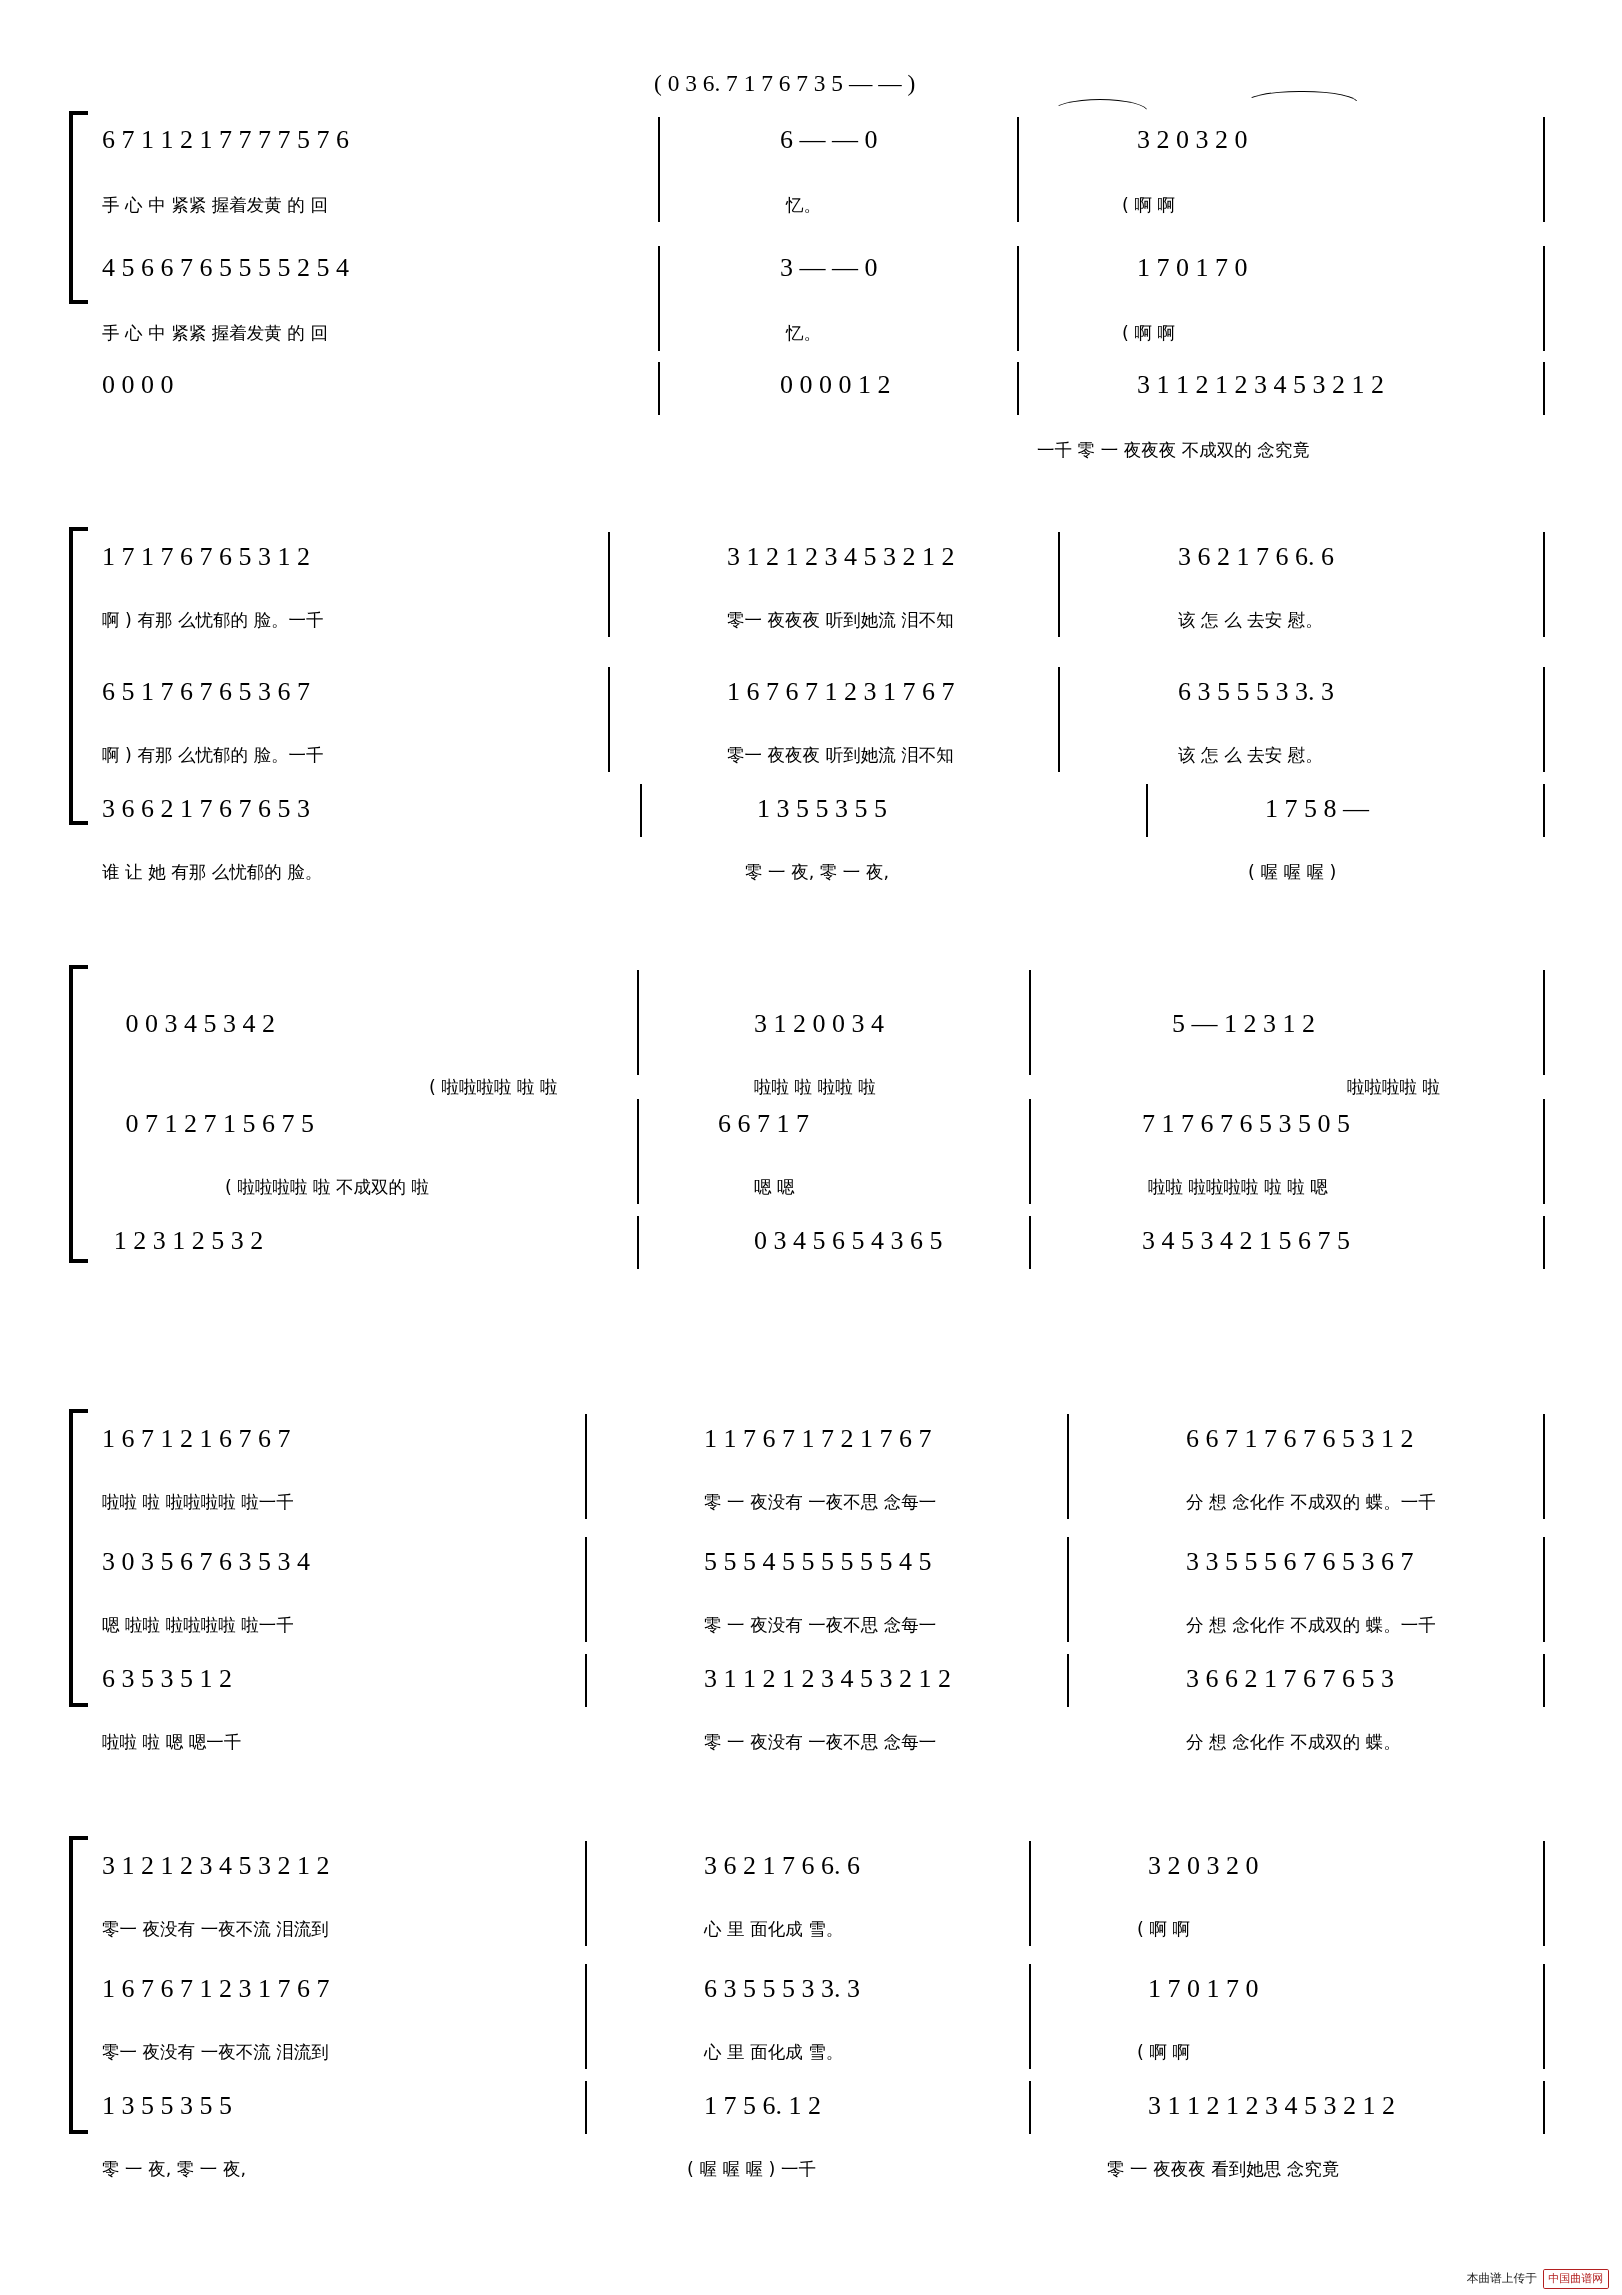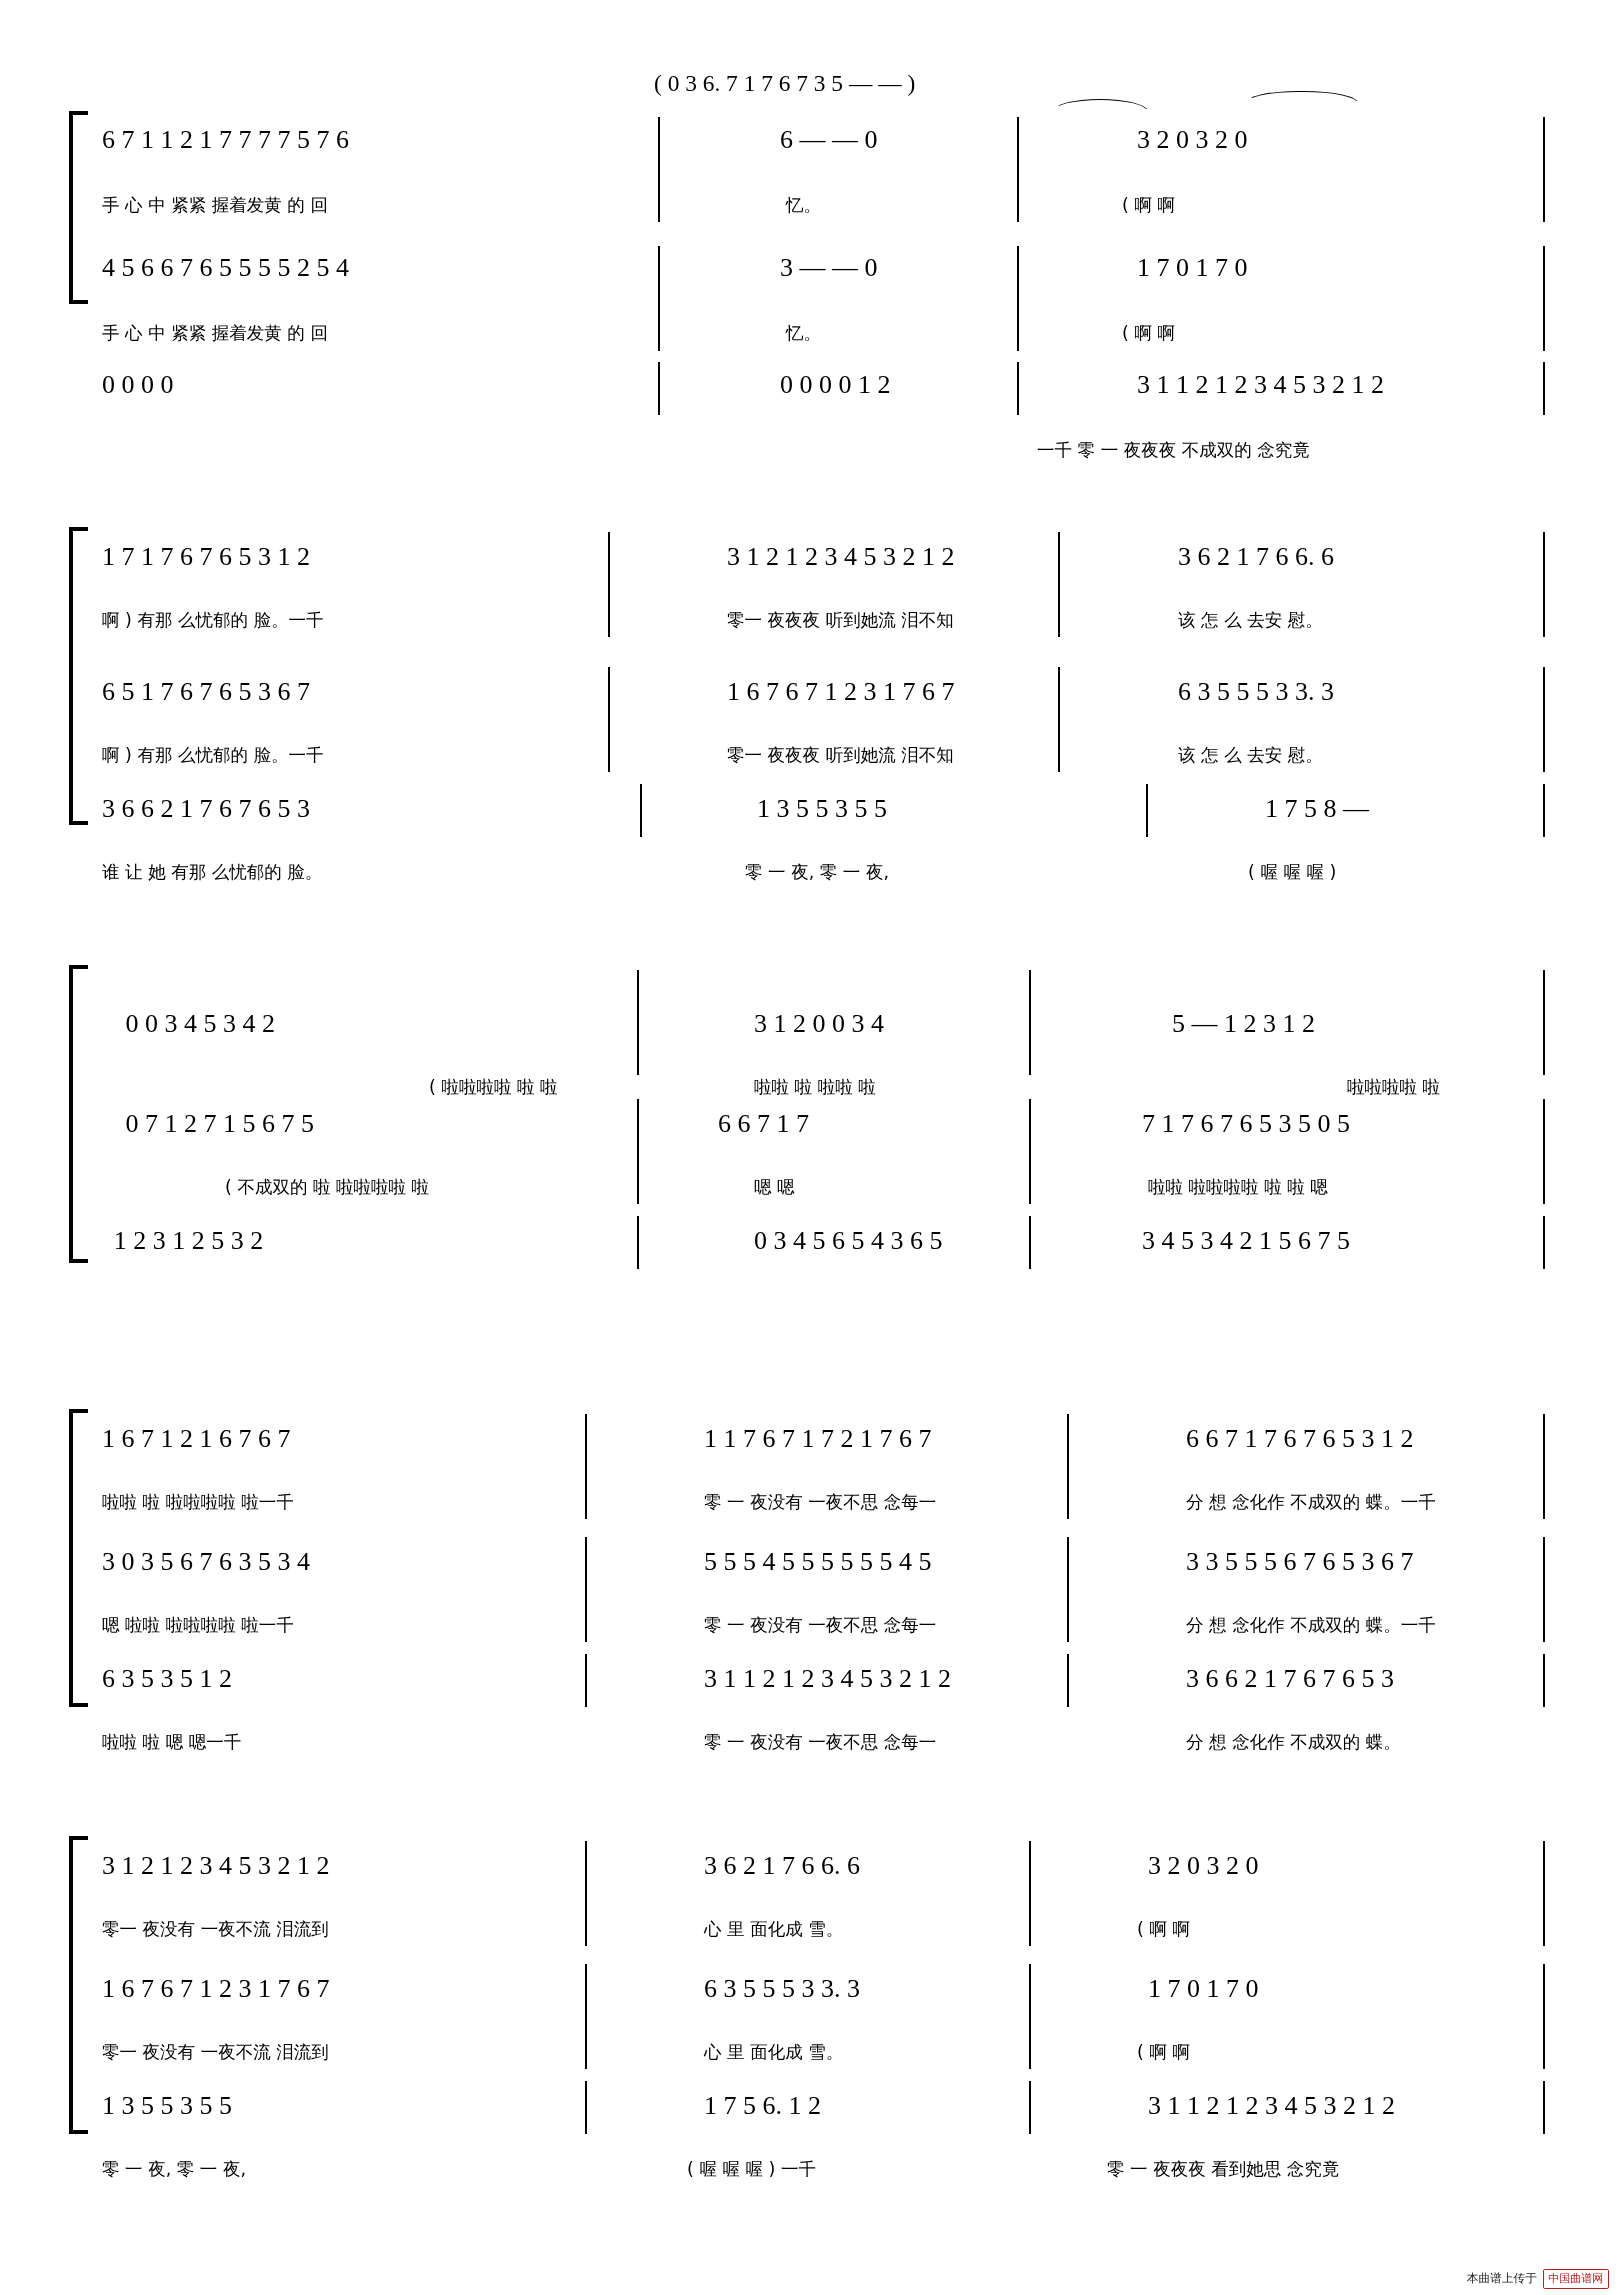--- a/index.html
+++ b/index.html
@@ -216,21 +216,21 @@
       </div>
     </div>
 
     <div style="position:absolute; left:102px; top:158px; width:1496px;">
       <div class="notes" style="position:relative;">
         <span style="position:absolute; left:23.4px;">0     7 1 2 7 1     5 6 7 5</span>
         <span style="position:absolute; left:616px;">6    6  7    1    7</span>
         <span style="position:absolute; left:1040px;">7  1 7 6 7 6 5  3 5   0 5</span>
       </div>
       <div class="lyrics" style="position:relative; top:34px;">
-        <span style="position:absolute; left:123px;">( 不成双的 啦   啦啦啦啦  啦</span>
+        <span style="position:absolute; left:123px;">( 啦啦啦啦 啦   不成双的  啦</span>
         <span style="position:absolute; left:652px;">嗯      嗯</span>
         <span style="position:absolute; left:1046px;">啦啦 啦啦啦啦 啦  啦     嗯</span>
       </div>
     </div>
 
     <div style="position:absolute; left:102px; top:275px; width:1496px;">
       <div class="notes" style="position:relative;">
         <span style="position:absolute; left:11.7px;">1 2 3 1 2    5  3   2</span>
         <span style="position:absolute; left:652px;">0 3 4  5 6 5 4  3 6 5</span>
         <span style="position:absolute; left:1040px;">3 4 5 3  4  2   1     5 6 7 5</span>

